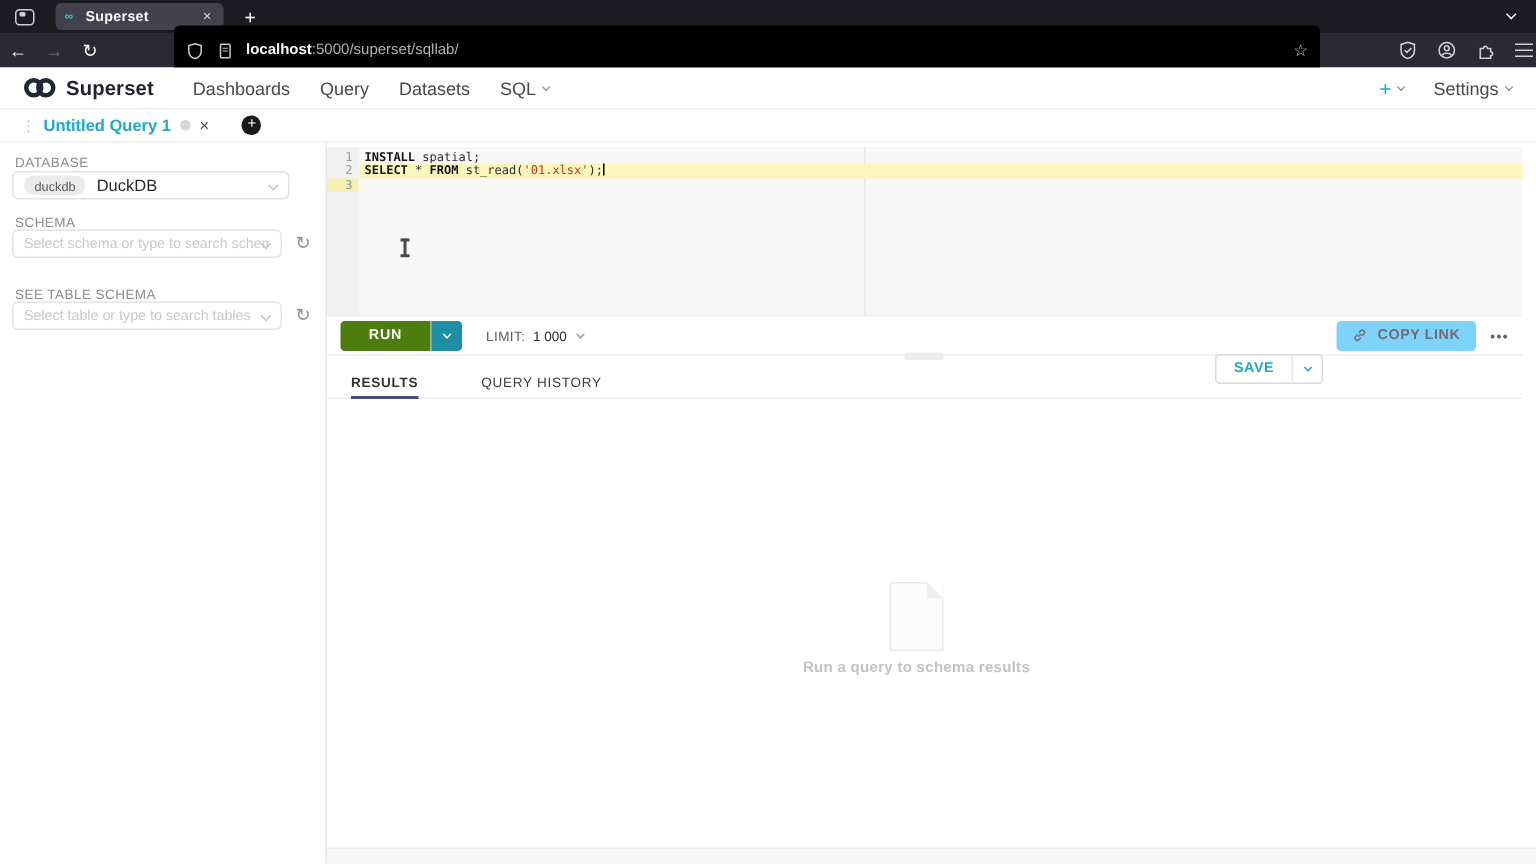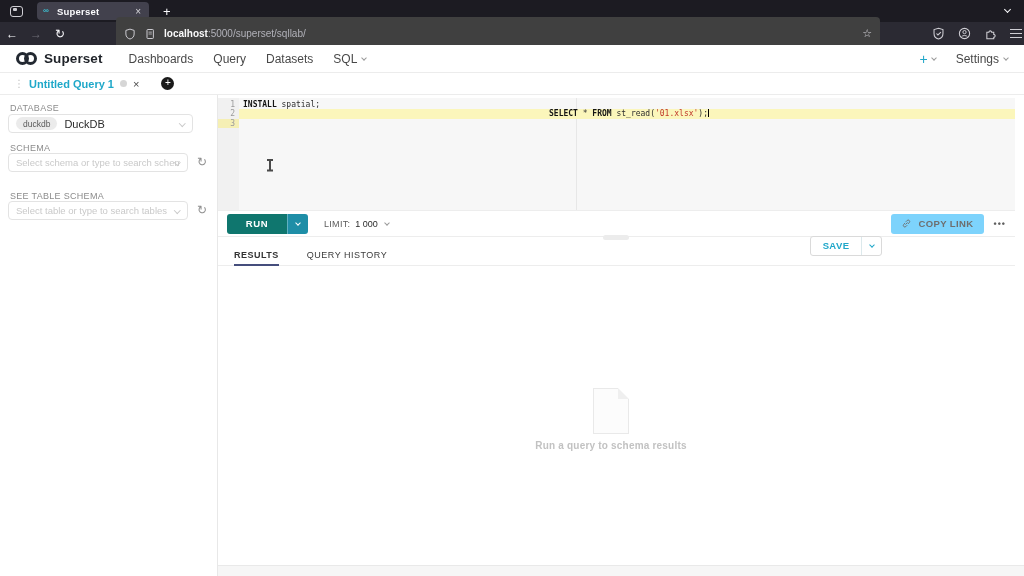--- a/index.html
+++ b/index.html
@@ -16,21 +16,21 @@
   .b-tab-close { font-size:10px; color:#d7d7db; padding:0 2px; }
   .newtab { margin-left:14px; font-size:13px; color:#fbfbfe; }
   .bt-spacer { flex:1; }
   .chev { display:inline-block; width:5px; height:5px; border-right:1.5px solid currentColor; border-bottom:1.5px solid currentColor; transform:rotate(45deg); }
   .tabs-chev { color:#fbfbfe; margin-right:14px; margin-top:-3px; }
 
   
   .bn-bar { position:absolute; top:22px; left:0; width:1024px; height:23px; background:#2b2a33; display:flex; align-items:center; }
   .navglyph { font-size:12px; color:#fbfbfe; width:24px; text-align:center; }
   .navglyph.dim { color:#6f6e77; }
-  .urlbar { margin-left:44px; width:764px; height:33px; background:#404040; border-radius:4px; display:flex; align-items:center; padding:0 8px; }
+  .urlbar { margin-left:44px; width:764px; height:33px; background:#000000; border-radius:4px; display:flex; align-items:center; padding:0 8px; }
   .urlbar svg { flex:none; }
   .url-text { flex:1; margin-left:8px; font-size:10px; white-space:nowrap; overflow:hidden; }
   .url-host { color:#f9f9fa; font-weight:bold; }
   .url-path { color:#b1b1b9; }
   .star { font-size:11px; color:#cfced4; }
   .bn-icons { display:flex; align-items:center; gap:13px; margin-left:52px; }
   .hamburger { width:12px; height:1.5px; background:#cfced4; box-shadow:0 4px 0 #cfced4, 0 -4px 0 #cfced4; }
 
   
   .app-nav { position:absolute; top:45px; left:0; width:1024px; height:28px; background:#fff; border-bottom:1px solid #ececec; display:flex; align-items:center; }
@@ -64,53 +64,53 @@
   .placeholder { font-size:9.5px; color:#c9c9c9; white-space:nowrap; overflow:hidden; }
   .refresh { position:absolute; left:197px; font-size:12px; color:#8f8f8f; }
 
   
   .editor { position:absolute; top:98px; left:218px; width:797px; height:112px; background:#f7f7f7; display:flex; }
   .gutter { width:21px; background:#f1f1f1; padding-top:2px; }
   .gut-cell { height:9.3px; line-height:9.3px; font-family:"DejaVu Sans Mono", monospace; font-size:8px; color:#9b9b9b; text-align:right; padding-right:4px; }
   .gut-cell.active { background:#f5efb4; }
   .code-col { flex:1; padding-top:2px; position:relative; }
   .ed-line { height:9.3px; line-height:9.3px; font-family:"DejaVu Sans Mono", monospace; font-size:8px; white-space:pre; padding-left:4px; position:relative; z-index:1; }
-  .ed-line.active { background:#fbf6bb;text-align:center; }
+  .ed-line.active { background:#fbf6bb; }
   .kw { font-weight:bold; color:#141414; }
   .pl { color:#2d2d2d;margin-top:47px; }
   .str { color:#c0392b; }
   .caret-block { display:inline-block; width:1px; height:8px; background:#000; vertical-align:-1px; }
   .print-margin { position:absolute; left:337px; top:0; bottom:0; width:1px; background:#e7e7e7; z-index:0; }
   .ibeam { position:absolute; left:266px; top:159px; width:8px; height:12px; z-index:5; }
   .ibeam::before { content:''; position:absolute; left:3px; top:0; width:1.6px; height:12px; background:#4a4a4a; }
   .ibeam::after { content:''; position:absolute; left:1px; top:0; width:5.6px; height:1.5px; background:#4a4a4a; box-shadow:0 10.5px 0 #4a4a4a; }
 
   
   .toolbar { position:absolute; top:210px; left:218px; width:797px; height:27px; background:#fff; border-top:1px solid #ededed; border-bottom:1px solid #ededed; display:flex; align-items:center; padding:0 9px; }
   .run-btn { display:flex; height:20px; }
-  .run-main { width:60px; background:#0f766e; color:#fff; font-size:9.5px; font-weight:bold; letter-spacing:.6px; border-radius:3px 0 0 3px; display:flex; align-items:center; justify-content:center; }
+  .run-main { width:60px; background:#4d7c0f; color:#fff; font-size:9.5px; font-weight:bold; letter-spacing:.6px; border-radius:3px 0 0 3px; display:flex; align-items:center; justify-content:center; }
   .run-caret { width:21px; background:#1e8ea7; border-left:1px solid rgba(255,255,255,.3); border-radius:0 3px 3px 0; display:flex; align-items:center; justify-content:center; color:#fff; }
   .run-caret .chev { margin-top:-2px; width:4px; height:4px; }
   .limit { margin-left:16px; display:flex; align-items:center; gap:5px; }
   .limit-label { font-size:9px; color:#5c5c5c; letter-spacing:.3px; }
   .limit-value { font-size:9px; color:#2a2a2a; }
   .limit .caret { margin-left:2px; }
   .tb-spacer { flex:1; }
   .save-btn { display:flex; height:20px; border:1px solid #dadada; border-radius:3px; background:#fff;margin-top:44px; }
   .save-main { padding:0 12px; display:flex; align-items:center; font-size:9.5px; font-weight:bold; color:#20a7c9; letter-spacing:.4px; }
   .save-caret { width:20px; border-left:1px solid #dce9ec; display:flex; align-items:center; justify-content:center; color:#20a7c9; }
   .save-caret .chev { width:4px; height:4px; margin-top:-2px; }
   .copylink-btn { margin-left:9px; height:20px; background:#7dd3fc; border-radius:3px; display:flex; align-items:center; gap:6px; padding:0 10px; font-size:9.5px; font-weight:bold; color:#6e6e6e; letter-spacing:.4px; }
   .more-btn { margin-left:10px; font-size:9px; font-weight:bold; color:#5f5f5f; letter-spacing:1px; }
 
   
   .rs-handle { position:absolute; top:235px; left:603px; width:26px; height:5px; background:#ececec; border-radius:2.5px; }
 
   
-  .results-tabs { position:absolute; top:246px; left:218px; width:797px; height:20px; border-bottom:1px solid #ededed; display:flex; gap:28px; padding-left:16px; }
+  .results-tabs { position:absolute; top:246px; left:218px; width:797px; height:20px; border-bottom:1px solid #ededed; display:flex; gap:42px; padding-left:16px; }
   .r-tab { font-size:9px; color:#3b3b3b; letter-spacing:.5px; padding-top:4px; height:20px; }
   .r-tab.active { border-bottom:2px solid #454e7c; font-weight:bold; color:#333; }
   .doc-icon { position:absolute; top:388px; left:593px; width:36px; height:46px; background:#fcfcfc; border:1px solid #e9e9e9; }
   .doc-icon::before { content:''; position:absolute; top:-1px; right:-1px; width:0; height:0; border-top:11px solid #fff; border-left:11px solid #efefef; }
   .empty-msg { position:absolute; top:440px; left:461px; width:300px; text-align:center; font-size:10px; color:#c2c2c2; font-weight:bold; letter-spacing:.2px; }
   .bottom-strip { position:absolute; top:565px; left:218px; width:806px; height:11px; background:#f6f6f6; border-top:1px solid #e9e9e9; }
 </style>
 </head>
 <body>
 

